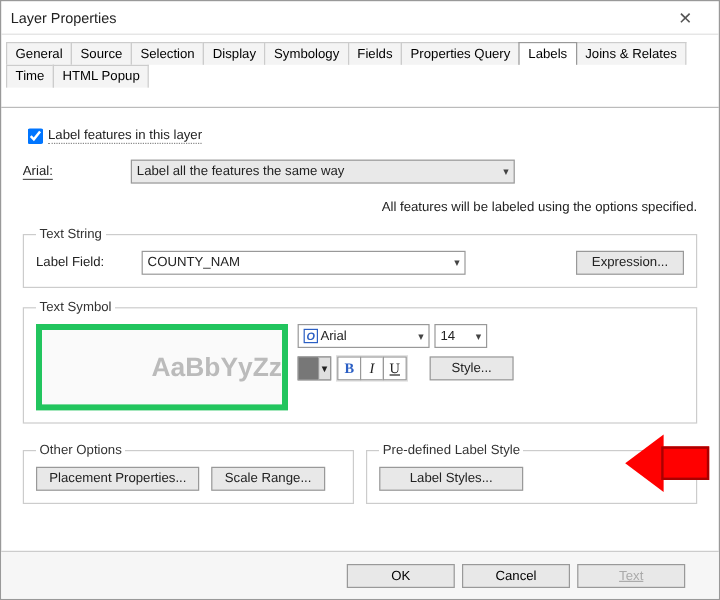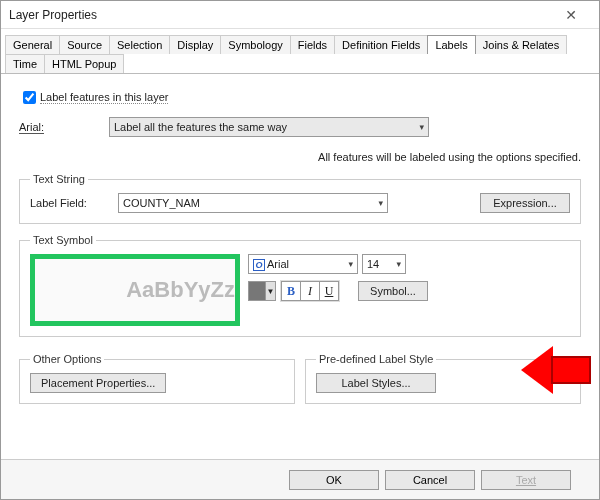--- a/index.html
+++ b/index.html
@@ -1,21 +1,21 @@
 <!DOCTYPE html>
 <html><head>
 <meta charset="utf-8">
 <style>
   * { box-sizing: border-box; font-family: "Segoe UI", Tahoma, sans-serif; }
   body { margin: 0; background: #fff; }
   .window { width: 600px; height: 500px; border: 1px solid #999; background: #fff; position: relative; }
   .titlebar { height: 28px; display: flex; align-items: center; padding: 0 8px; border-bottom: 1px solid #e0e0e0; }
   .titlebar .title { font-size: 12px; flex: 1; color: #222; }
   .close { width: 40px; text-align: center; font-size: 14px; color: #555; cursor: pointer; }
-  .tabstrip { display: flex; border-bottom: 1px solid #bbb; padding: 6px 4px 0 4px; gap: 0; flex-wrap: wrap; }
+  .tabstrip { display: flex; border-bottom: 1px solid #bbb; padding: 6px 4px 16px 4px; gap: 0; flex-wrap: wrap; }
   .tab { font-size: 11px; padding: 3px 7px; border: 1px solid #ccc; border-bottom: none; background: #f4f4f4; margin-right: -1px; position: relative; cursor: pointer; }
   .tab.active { background: #fff; border-color: #999; z-index: 2; }
   .tabstrip::after { content: ""; position: absolute; }
   .content { padding: 14px 18px 10px 18px; font-size: 11px; color: #222; position: relative; }
   .checkbox-row { display: flex; align-items: center; margin-bottom: 10px; }
   .checkbox-row input { margin-right: 4px; }
   .checkbox-row label { font-size: 11px; border-bottom: 1px dotted #888; }
   .row { display: flex; align-items: center; margin-bottom: 10px; }
   .row .lbl { width: 90px; font-size: 11px; }
   .row .lbl span { border-bottom: 1px solid #555; }
@@ -68,21 +68,21 @@
     <div class="close">✕</div>
   </div>
 
   <div class="tabstrip">
     <div class="tab">General</div>
     <div class="tab">Source</div>
     <div class="tab">Selection</div>
     <div class="tab">Display</div>
     <div class="tab">Symbology</div>
     <div class="tab">Fields</div>
-    <div class="tab">Definition Fields</div>
+    <div class="tab">Properties Query</div>
     <div class="tab active">Labels</div>
     <div class="tab">Joins &amp; Relates</div>
     <div class="tab">Time</div>
     <div class="tab">HTML Popup</div>
   </div>
 
   <div class="content">
 
     <div class="checkbox-row">
       <input type="checkbox" checked="" style="">
@@ -133,31 +133,32 @@
             <div class="color-swatch">
               <div class="fill"></div>
               <div class="caret">▼</div>
             </div>
             <div class="fmt-group">
               <div class="fmt b">B</div>
               <div class="fmt i">I</div>
               <div class="fmt u">U</div>
             </div>
             <div style="width:10px"></div>
-            <div class="btn small"><span class="underline-first">Symbol...</span></div>
+            <div class="btn small"><span class="underline-first">Style...</span></div>
           </div>
         </div>
       </div>
     </fieldset>
 
     <div class="two-col">
       <fieldset>
         <legend>Other Options</legend>
         <div class="opt-row">
           <div class="btn" style="min-width:130px"><span class="underline-first">Placement Properties...</span></div>
+          <div class="btn"><span class="underline-first">Scale Range...</span></div>
         </div>
       </fieldset>
       <fieldset>
         <legend>Pre-defined Label Style</legend>
         <div class="opt-row">
           <div class="btn" style="min-width:120px"><span class="underline-first">Label Styles...</span></div>
         </div>
       </fieldset>
     </div>
 

